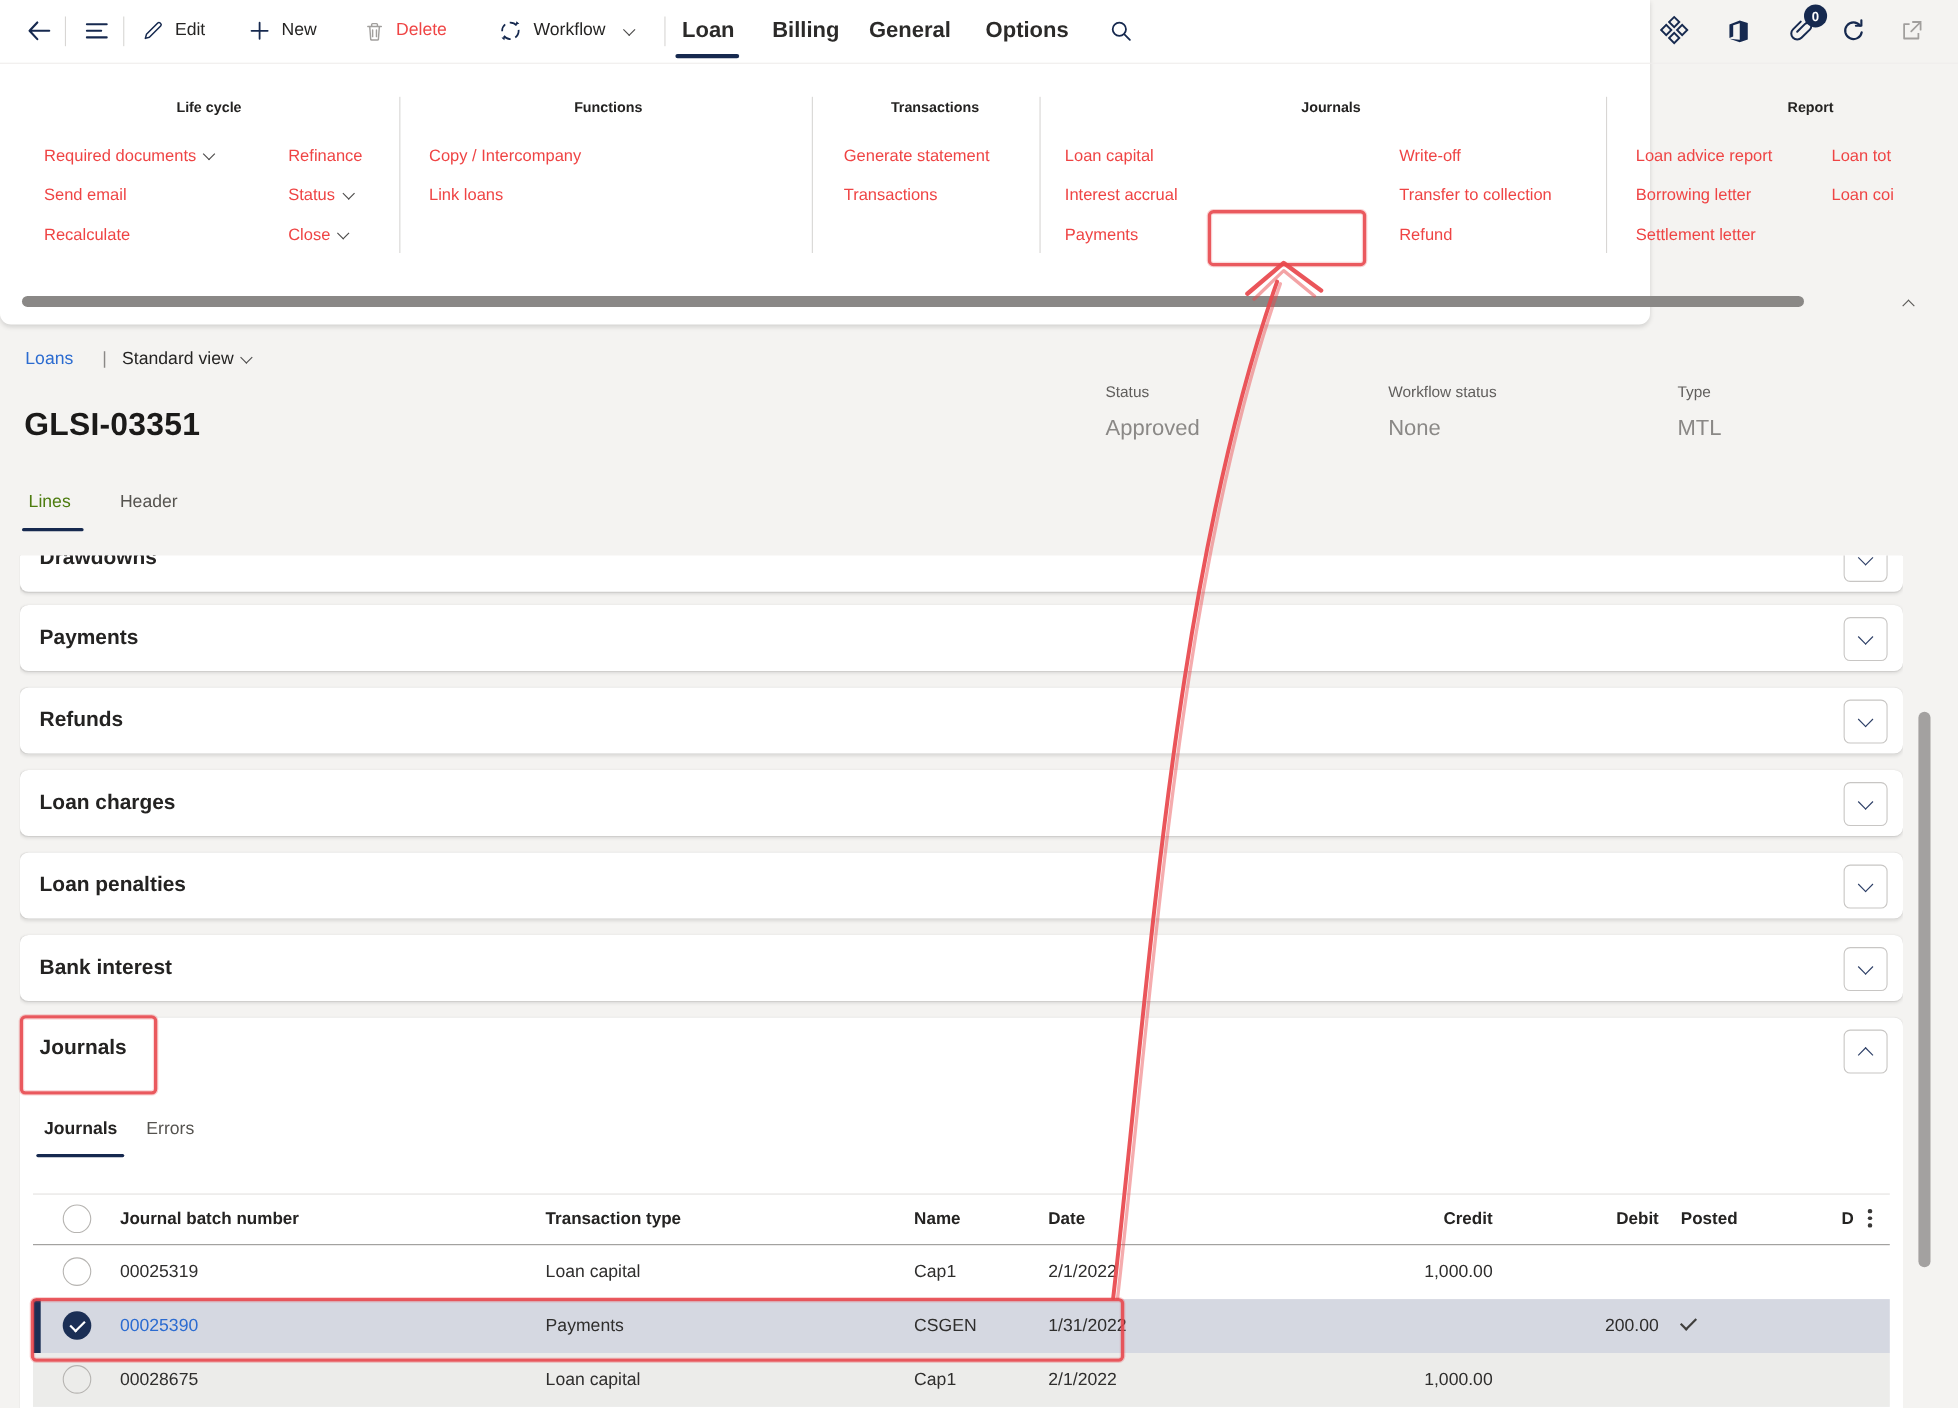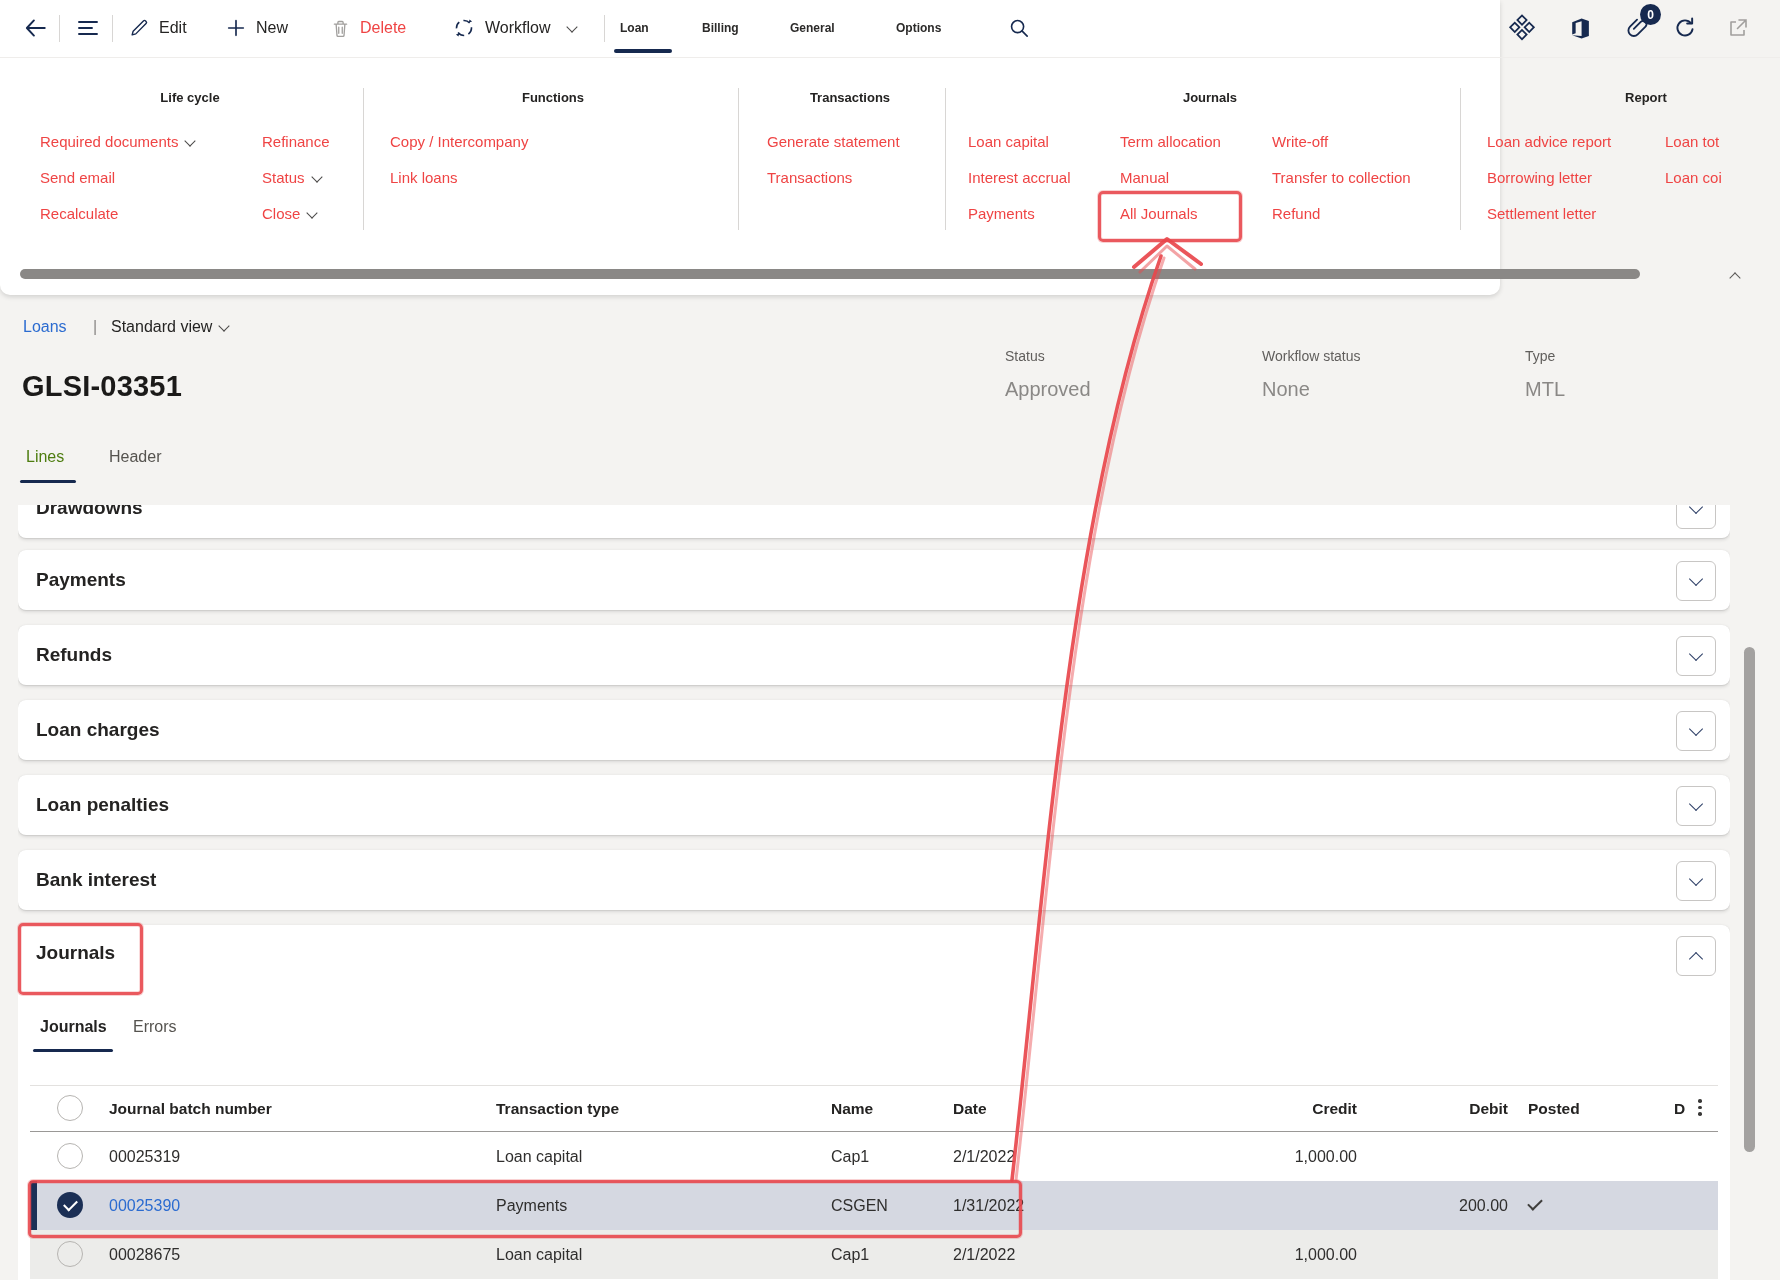--- a/index.html
+++ b/index.html
@@ -7,21 +7,21 @@
     background:#f4f3f1;font-family:"Liberation Sans","DejaVu Sans",sans-serif;
     color:#252423;-webkit-font-smoothing:antialiased;}
   
   .topchrome{position:absolute;left:0;top:0;width:1500px;height:295px;background:#fff;
     border-radius:0 0 10px 10px;box-shadow:0 2px 5px rgba(0,0,0,.14);z-index:2;}
   .cmdbar{position:absolute;left:0;top:0;width:1780px;height:57px;border-bottom:1px solid #efedeb;}
   .cmditem{position:absolute;top:0;height:56px;display:flex;align-items:center;gap:9px;
     font-size:16px;color:#252423;cursor:default;white-space:nowrap;}
   .cmddiv{position:absolute;top:15px;width:1px;height:27px;background:#d8d6d4;}
   .disabled{color:#ef4444;}
-  .tab{position:absolute;top:0;height:56px;display:flex;align-items:center;font-size:12px;font-weight:600;color:#2b2a29;justify-content:flex-end;}
+  .tab{position:absolute;top:0;height:56px;display:flex;align-items:center;font-size:20px;font-weight:600;color:#2b2a29;justify-content:flex-end;}
   .tab.active{font-weight:700;}
   .tabline{position:absolute;background:#16294f;border-radius:2px;}
   .badge{position:absolute;width:21px;height:21px;border-radius:50%;background:#16294f;color:#fff;
     font-size:12px;font-weight:700;display:flex;align-items:center;justify-content:center;}
   
   .rgrouptitle{position:absolute;top:90px;font-size:13px;font-weight:700;color:#242322;text-align:center;}
   .rcol{position:absolute;top:124px;}
   .ritem{height:36px;line-height:36px;font-size:15px;color:#ef4444;white-space:nowrap;cursor:default;}
   .rdiv{position:absolute;top:88px;width:1px;height:142px;background:#d8d6d4;}
   .chev{display:inline-block;width:7px;height:7px;border-right:1.7px solid #4a4948;
@@ -214,25 +214,20 @@
       <div class="ritem"><span>Transactions</span></div>
     </div>
     <div class="rdiv" style="left:945px"></div>
 
     <div class="rgrouptitle" style="left:965px;width:490px">Journals</div>
     <div class="rcol" style="left:968px;width:140px">
       <div class="ritem"><span>Loan capital</span></div>
       <div class="ritem"><span>Interest accrual</span></div>
       <div class="ritem"><span>Payments</span></div>
     </div>
-    <div class="rcol" style="left:1120px;width:140px">
-      <div class="ritem"><span>Term allocation</span></div>
-      <div class="ritem"><span>Manual</span></div>
-      <div class="ritem"><span>All Journals</span></div>
-    </div>
     <div class="rcol" style="left:1272px;width:190px">
       <div class="ritem"><span>Write-off</span></div>
       <div class="ritem"><span>Transfer to collection</span></div>
       <div class="ritem"><span>Refund</span></div>
     </div>
     <div class="rdiv" style="left:1460px"></div>
 
     <div class="rgrouptitle" style="left:1490px;width:312px">Report</div>
     <div class="rcol" style="left:1487px;width:165px">
       <div class="ritem"><span>Loan advice report</span></div>

